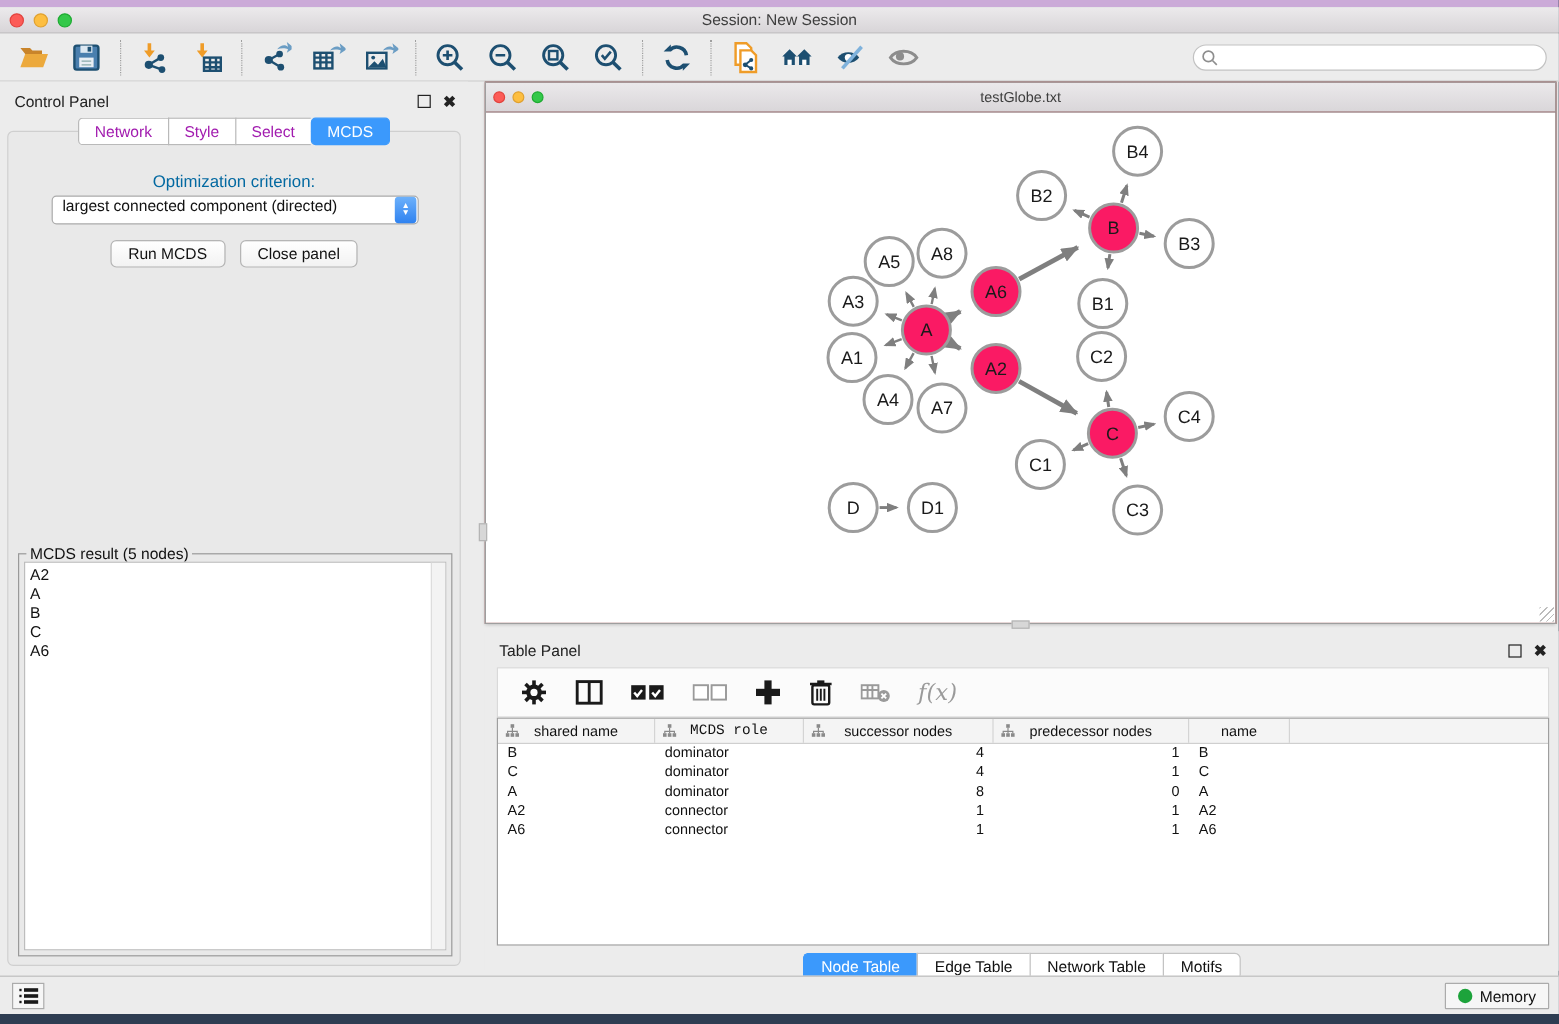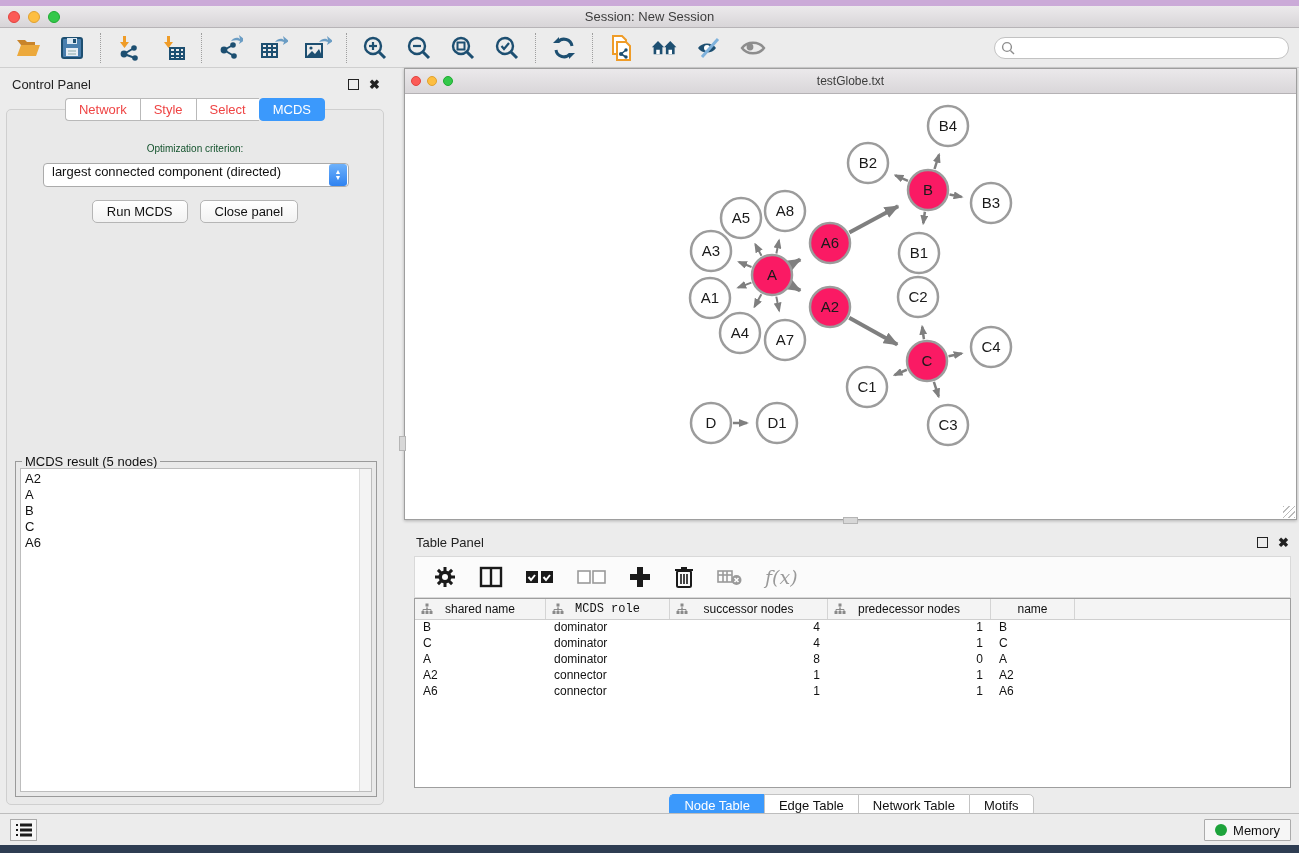--- a/index.html
+++ b/index.html
@@ -38,27 +38,27 @@
 
   
   #control-panel { left:0; top:62px; width:390px; height:741px; background:#ececec; }
   .panel-head { height:32px; display:flex; align-items:center; font-size:13px; color:#222; }
   .panel-head .phtitle { margin-left:12px; }
   .win-btns { margin-left:auto; display:flex; gap:10px; margin-right:10px; align-items:center;}
   .float-box { width:11px; height:11px; border:1.5px solid #222; background:transparent; }
   .close-x { font-size:13px; font-weight:bold; color:#222; line-height:11px; }
   #cp-tabs { position:absolute; left:0; top:30px; width:390px; display:flex; justify-content:center; z-index:3;}
   .cp-tab { font-size:13px; padding:3px 13px; background:#fff; border:1px solid #b9b9b9;
-    border-right:none; color:#ef4444; }
+    border-right:none; color:#a21caf; }
   .cp-tab:first-child { border-radius:4px 0 0 4px; }
   .cp-tab:last-child { border-right:1px solid #b9b9b9; border-radius:0 4px 4px 0; }
   .cp-tab.active { background:#3b99fc; color:#fff; border-color:#3b99fc; border-radius:4px; }
   #cp-body { position:absolute; left:6px; top:41px; width:378px; height:696px;
     background:#e9e9e9; border:1px solid #cfcfcf; border-radius:5px; }
-  #opt-label { position:absolute; top:33px; width:100%; text-align:center; font-size:10px; color:#14532d;}
+  #opt-label { position:absolute; top:33px; width:100%; text-align:center; font-size:14px; color:#0369a1;}
   #criterion { position:absolute; left:36px; top:53px; width:306px; height:24px; background:#fff;
     border:1px solid #ababab; border-radius:4px; display:flex; font-size:13px; color:#111; }
   #criterion .sel-text { padding-left:8px; flex:1; }
   .stepper { width:18px; height:22px; margin-right:1px; border-radius:3px;
     background:linear-gradient(#6db1fb,#2f82f0); display:flex; flex-direction:column;
     align-items:center; justify-content:center; color:#fff; font-size:7px; line-height:6px; }
   #cp-buttons { position:absolute; top:90px; width:100%; display:flex; justify-content:center; gap:12px; }
   .mac-btn { background:linear-gradient(#ffffff,#f2f2f2); border:1px solid #b5b5b5; border-radius:5px;
     font-size:13px; color:#111; padding:3px 14px; min-width:94px; text-align:center;}
   #mcds-result { position:absolute; left:8px; top:351px; width:362px; height:336px;

